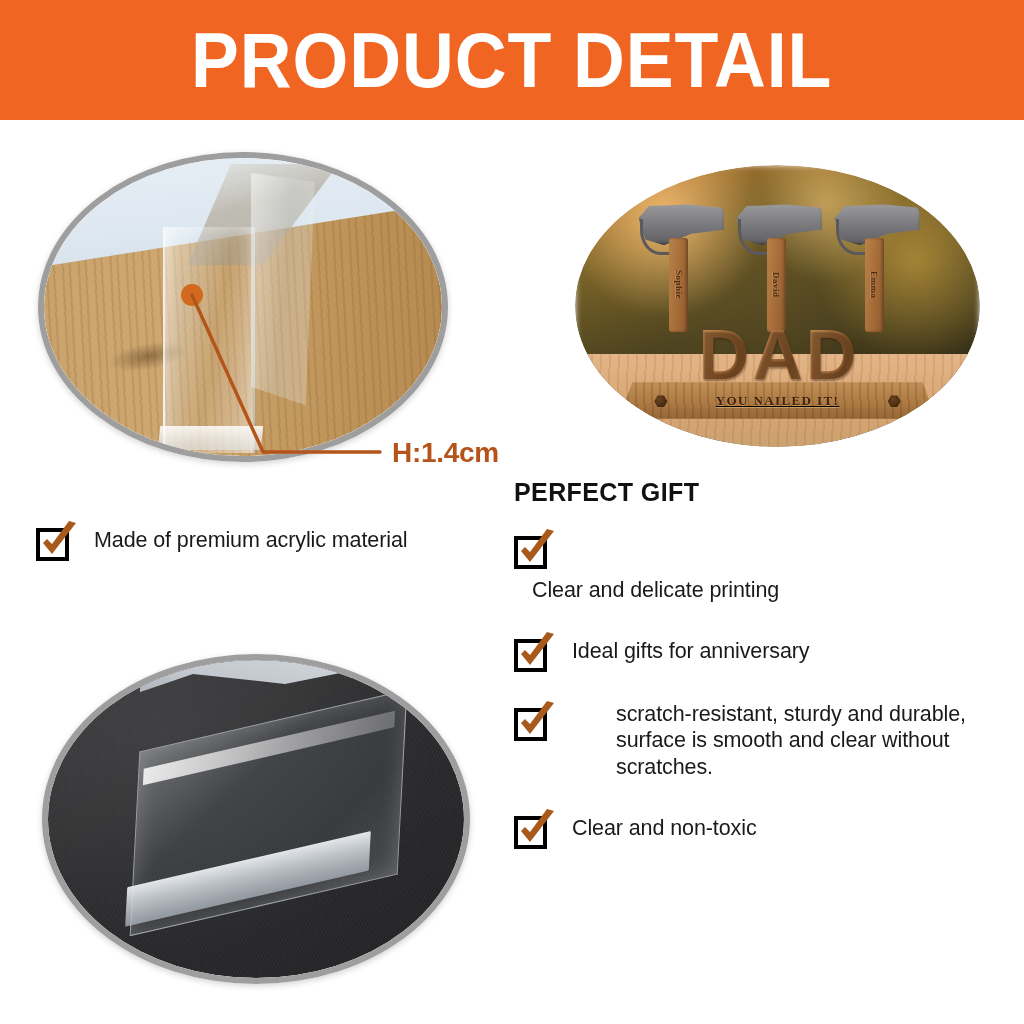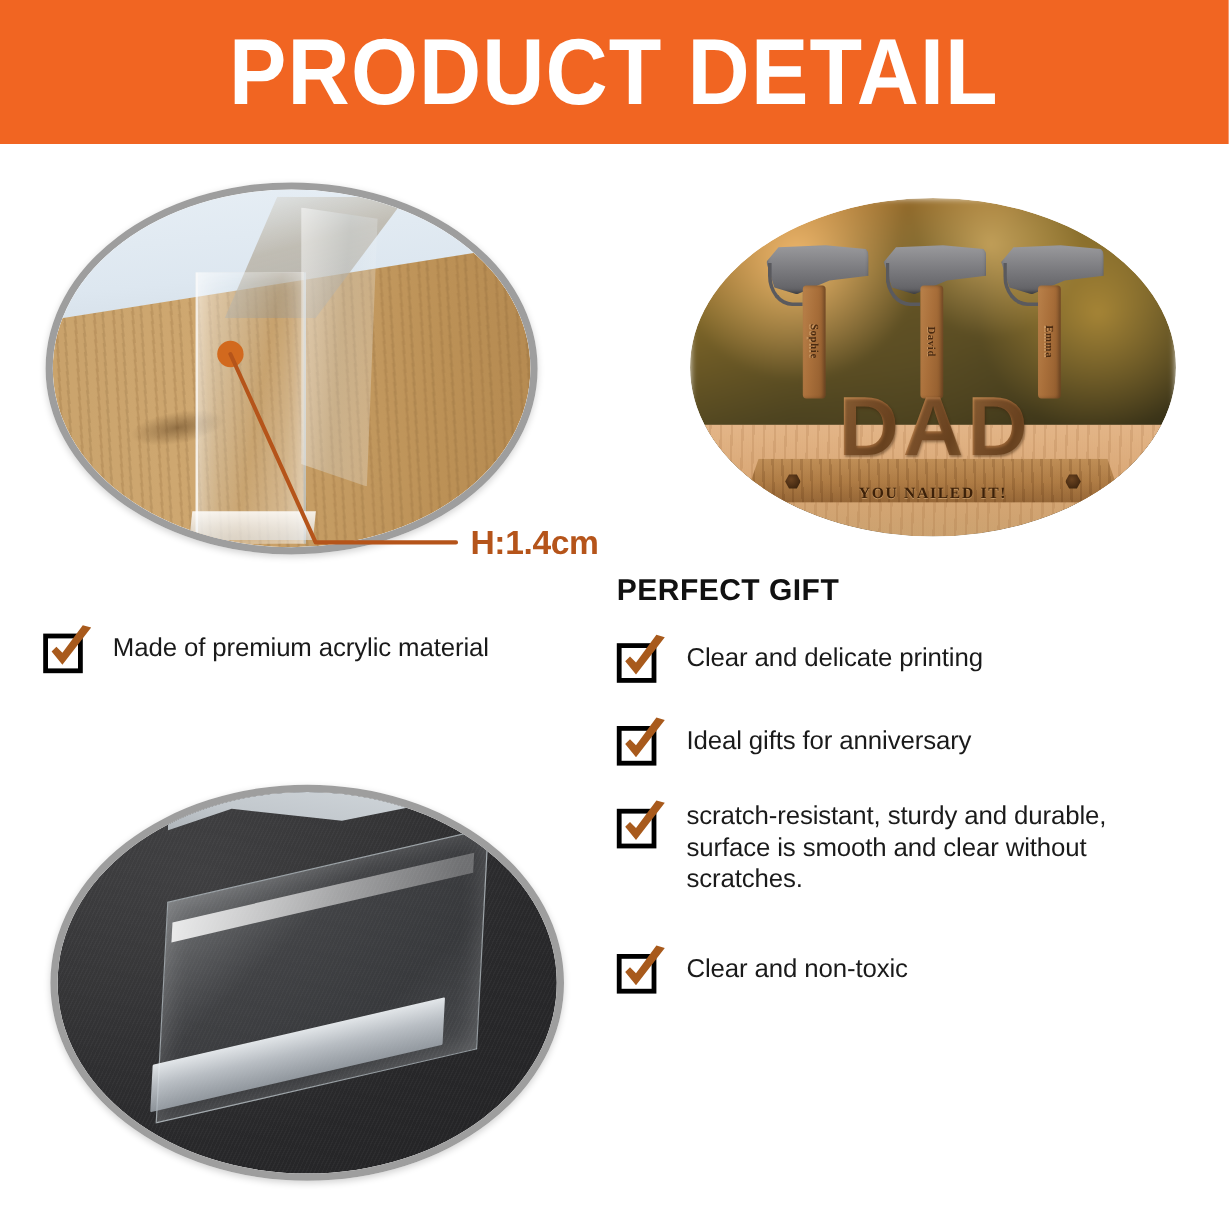--- a/index.html
+++ b/index.html
@@ -211,23 +211,24 @@
     position: absolute;
     left: 0; bottom: 0;
     width: 100%; height: 17%;
     background:
       repeating-linear-gradient(88deg,
         rgba(120,78,40,0.25) 0px, rgba(120,78,40,0.25) 2px,
         rgba(214,166,112,0.10) 2px, rgba(214,166,112,0.10) 8px),
       linear-gradient(180deg, #bd8c54 0%, #a9763f 55%, #8e5f30 100%);
     clip-path: polygon(4% 0%, 96% 0%, 100% 100%, 0% 100%);
     display: flex;
-    align-items: flex-end;
+    align-items: center;
     justify-content: center;
     box-shadow: 0 3px 6px rgba(0,0,0,0.35);
+    text-decoration: underline;
   }
   .sign-base-text {
     font-family: "Liberation Serif", serif;
     font-weight: 700;
     font-size: 13px;
     letter-spacing: 1.4px;
     color: #3d2109;
     text-shadow: 0 1px 0 rgba(255,215,160,0.4);
     white-space: nowrap;
   }
@@ -447,41 +448,41 @@
       <div class="blk-side"></div>
     </div>
   </div>
 
   <div class="section" style="left:514px; top:478px; width:460px;">
     <div class="section-title">PERFECT GIFT</div>
 
     <ul class="bullet-list" style="margin-top:20px;">
 
 
-      <li class="bullet-item" style="margin-bottom:27px;">
+      <li class="bullet-item" style="margin-bottom:27px;flex-direction:column;">
         <span class="check-wrap">
           <span class="check-box"></span>
           <svg class="check-mark" viewBox="0 0 44 44">
             <path d="M7 22 L16 33 L40 2 L33 0 L16 23 L11 18 Z" fill="#A85A1C"></path>
           </svg>
         </span>
         <span class="bullet-text" style="margin-left:18px; margin-top:8px; max-width:392px;">Clear and delicate printing</span>
       </li>
 
       <li class="bullet-item" style="margin-bottom:27px;">
         <span class="check-wrap">
           <span class="check-box"></span>
           <svg class="check-mark" viewBox="0 0 44 44">
             <path d="M7 22 L16 33 L40 2 L33 0 L16 23 L11 18 Z" fill="#A85A1C"></path>
           </svg>
         </span>
         <span class="bullet-text" style="margin-left:18px; margin-top:8px; max-width:392px;">Ideal gifts for anniversary</span>
       </li>
 
-      <li class="bullet-item" style="margin-bottom:40px;">
+      <li class="bullet-item" style="margin-bottom:27px;gap:44px;">
         <span class="check-wrap">
           <span class="check-box"></span>
           <svg class="check-mark" viewBox="0 0 44 44">
             <path d="M7 22 L16 33 L40 2 L33 0 L16 23 L11 18 Z" fill="#A85A1C"></path>
           </svg>
         </span>
         <span class="bullet-text" style="margin-left:18px; margin-top:2px; max-width:400px;">scratch-resistant, sturdy and durable, surface is smooth and clear without scratches.</span>
       </li>
 
       <li class="bullet-item">

